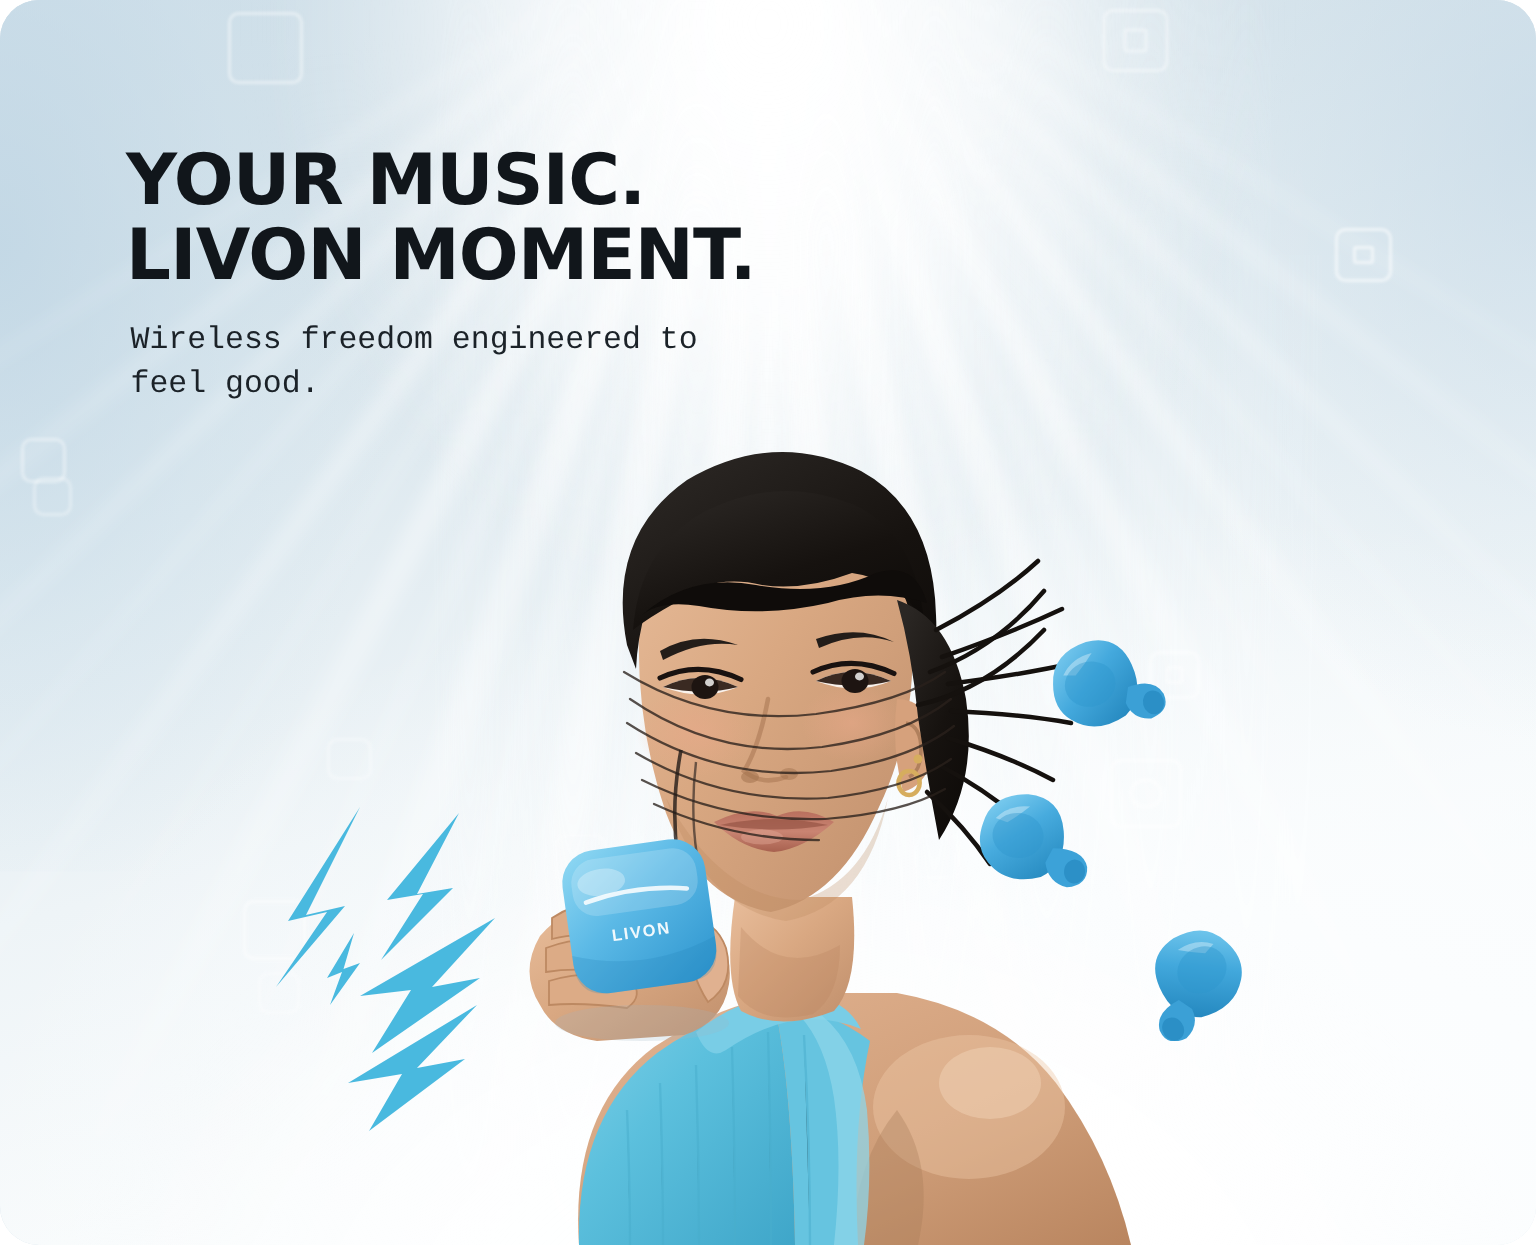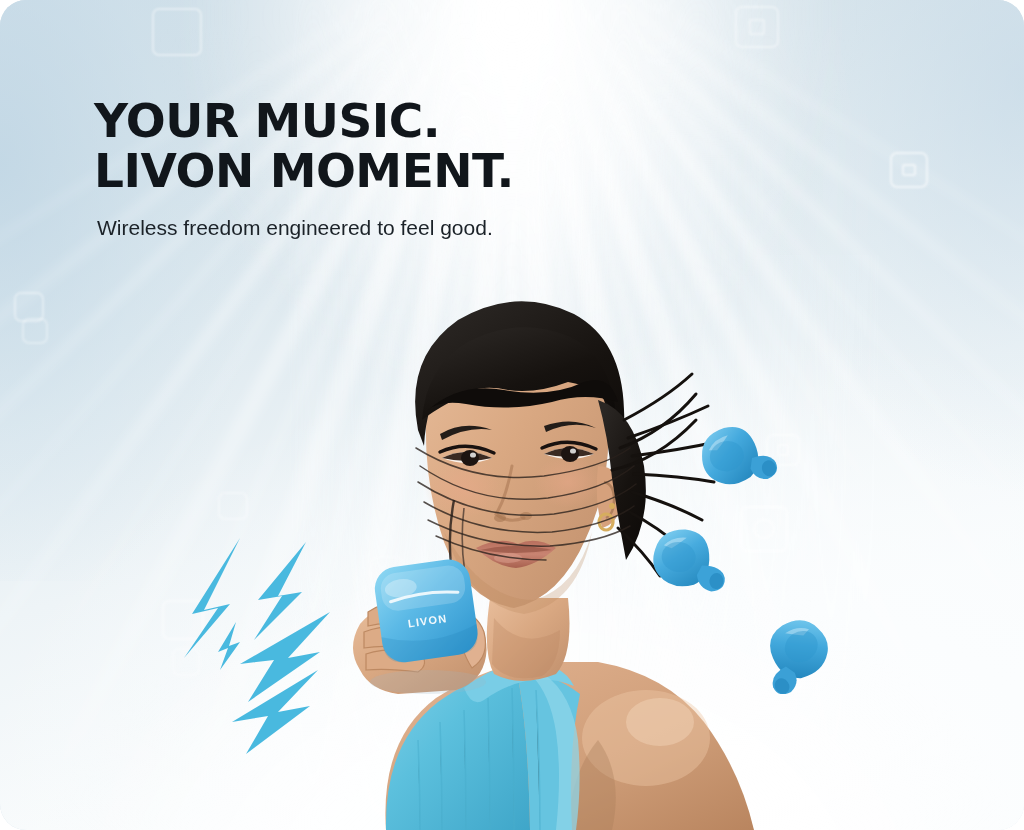--- a/index.html
+++ b/index.html
@@ -148,39 +148,39 @@
     width: 520px;
     height: 560px;
   }
 
   
   .earbud { position: absolute; }
 
   
   .copy {
     position: absolute;
-    left: 94px;
+    left: 84px;
     top: 96px;
     width: 470px;
     z-index: 40;
   }
   .headline {
     margin: 0;
     font-family: "DejaVu Sans", sans-serif;
     font-weight: 700;
     font-size: 47px;
     line-height: 1.07;
     letter-spacing: -0.5px;
     color: #11161b;
     white-space: nowrap;
   }
   .headline .l2 { display: block; }
   .subhead {
     margin: 16px 0 0 3px;
-    font-family: Liberation Sans, sans-serif;
+    font-family: Liberation Mono, monospace;
     font-weight: 400;
     font-size: 21px;
     line-height: 1.42;
     color: #1b2228;
     max-width: 420px;
   }
 </style>
 </head>
 <body>
 

